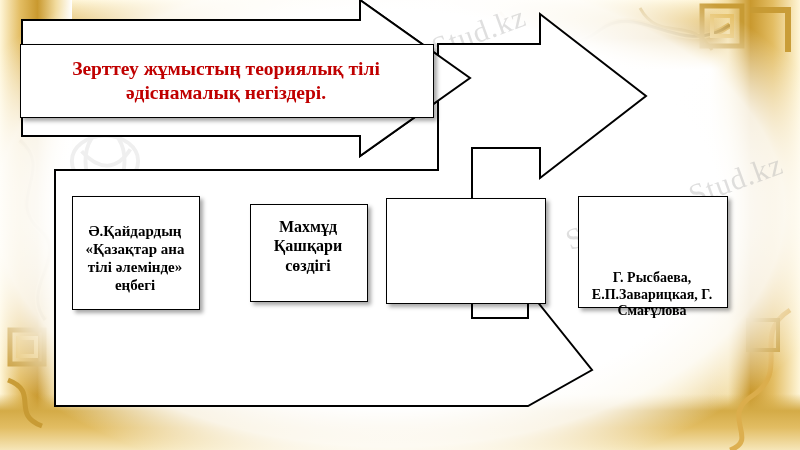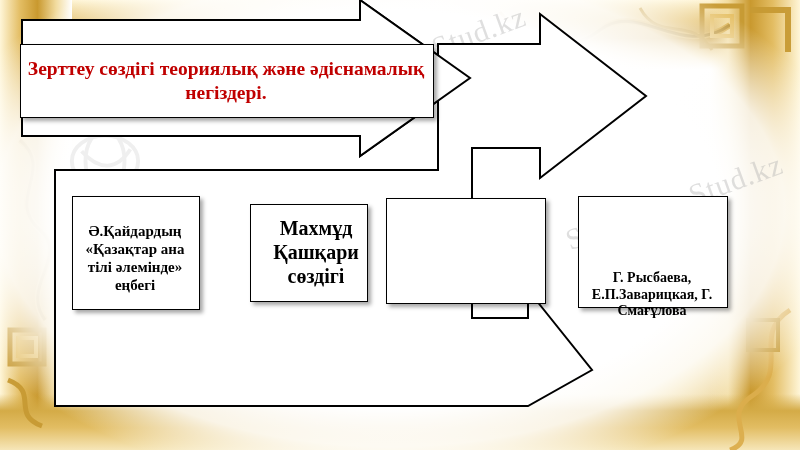--- a/index.html
+++ b/index.html
@@ -43,21 +43,21 @@
               font-family:"Liberation Serif",serif;}
 
   
   .box{position:absolute;background:#ffffff;border:1px solid #000;box-shadow:3px 3px 4px rgba(0,0,0,.35);}
   .box-txt{position:absolute;display:flex;align-items:center;justify-content:center;text-align:center;
            font-weight:bold;color:#000;font-family:"Liberation Serif",serif;line-height:1.2;}
 
   .b1{left:72px;top:196px;width:126px;height:112px;}
   .t1{left:74px;top:204px;width:122px;height:108px;font-size:15px;}
   .b2{left:250px;top:204px;width:116px;height:96px;}
-  .t2{left:252px;top:206px;width:112px;height:92px;font-size:20px;margin-left:8px;}
+  .t2{left:252px;top:200px;width:112px;height:92px;font-size:16px;}
   .b3{left:386px;top:198px;width:158px;height:104px;}
   .t3{left:388px;top:200px;width:154px;height:100px;font-size:13.2px;}
   .b4{left:578px;top:196px;width:148px;height:110px;}
   .t4{left:580px;top:198px;width:144px;height:106px;font-size:14px;margin-top:44px;}
 </style>
 </head>
 <body>
 
 <div id="slide">
 
@@ -117,21 +117,21 @@
     <path d="M40,170 L40,330 L520,330 L520,300 L600,378 L520,456" fill="none" stroke="none"></path>
 
     <path d="M438,44 L540,44 L540,14 L646,96 L540,178 L540,148 L472,148
              L472,318 L528,318 L528,290 L592,370 L528,406 L55,406
              L55,170 L438,170 Z" fill="#ffffff" stroke="#000000" stroke-width="2"></path>
 
     <path d="M22,20 L360,20 L360,0 L470,78 L360,156 L360,136 L22,136 Z" fill="#ffffff" stroke="#000000" stroke-width="2"></path>
   </svg>
 
   <div class="title-box"></div>
-  <div class="title-text">Зерттеу сөздігі теориялық және әдіснамалық негіздері.</div>
+  <div class="title-text">Зерттеу жұмыстың теориялық тілі әдіснамалық негіздері.</div>
 
   <div class="box b1"></div>
   <div class="box-txt t1">Ә.Қайдардың «Қазақтар ана тілі әлемінде» еңбегі</div>
 
   <div class="box b2"></div>
   <div class="box-txt t2">Махмұд Қашқари сөздігі</div>
 
   <div class="box b3"></div>
 
   <div class="box b4"></div>

